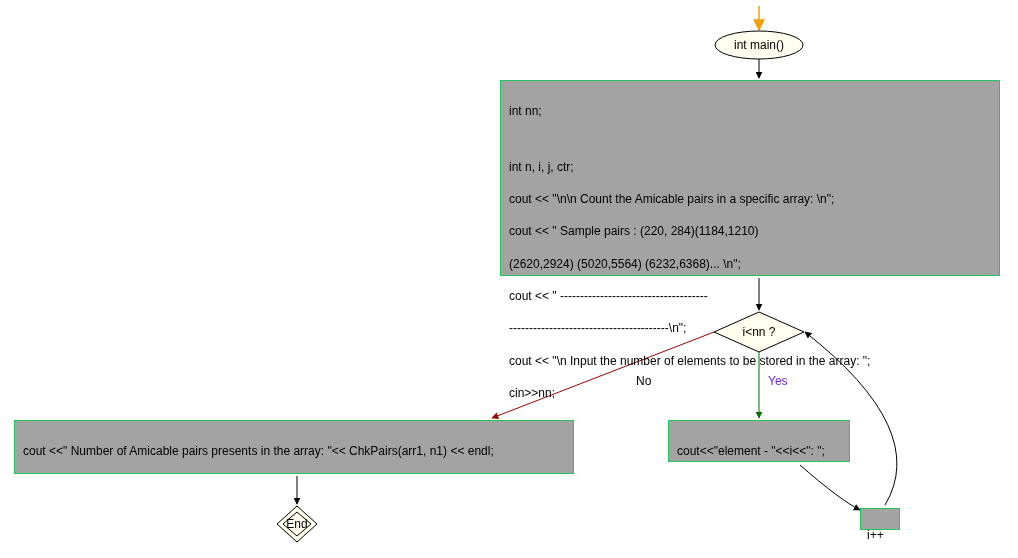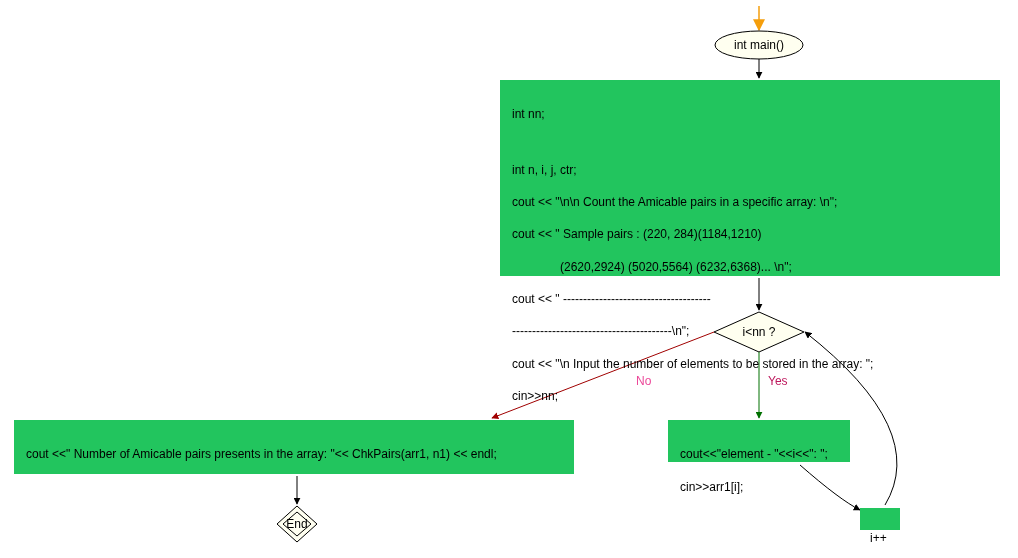--- a/index.html
+++ b/index.html
@@ -16,28 +16,28 @@
   .canvas {
     position: relative;
     width: 842px;
     height: 558px;
   }
   .node {
     position: absolute;
     box-sizing: border-box;
   }
   .box {
-    background: #22c55e;
-    border: 4px solid #22c55e;
+    background: #a3a3a3;
+    border: 1px solid #22c55e;
     padding: 6px 8px;
     line-height: 1.35;
     white-space: pre;
   }
-  .label-yes { color: #be185d; font-size: 12px; text-align: right; }
-  .label-no  { color: #ec4899; font-size: 12px; }
+  .label-yes { color: #6d28d9; font-size: 12px; text-align: right; }
+  .label-no  { color: #000000; font-size: 12px; }
   svg.overlay {
     position: absolute;
     left: 0; top: 0;
     width: 1018px;
     height: 558px;
     pointer-events: none;
   }
   .flowtext { font-size: 12px; fill: #000; }
 </style>
 </head>
@@ -85,35 +85,34 @@
   <polygon points="297,506 317,524 297,542 277,524" fill="#fffff0" stroke="#000"></polygon>
   <polygon points="297,512 311,524 297,536 283,524" fill="#fffff0" stroke="#000"></polygon>
   <text x="297" y="528" text-anchor="middle" class="flowtext">End</text>
 </svg>
 
 <div class="node box" style="left:500px; top:80px; width:500px; height:196px;">
 <span style="display: block;">int nn;</span>
 <span style="display: block; margin-top: 23px;">int n, i, j, ctr;</span>
 <span style="display: block;">cout &lt;&lt; "\n\n Count the Amicable pairs in a specific array: \n";</span>
 <span style="display: block;">cout &lt;&lt; " Sample pairs : (220, 284)(1184,1210)</span>
-<span style="display: block; margin-left: 48px;">(2620,2924) (5020,5564) (6232,6368)... \n";</span>
+<span style="display: block;">(2620,2924) (5020,5564) (6232,6368)... \n";</span>
 <span style="display: block;">cout &lt;&lt; " -------------------------------------</span>
 <span style="display: block;">----------------------------------------\n";</span>
 <span style="display: block;">cout &lt;&lt; "\n Input the number of elements to be stored in the array: ";</span>
 <span style="display: block;">cin&gt;&gt;nn;</span>
 <span style="display: block;">int arr1[nn];</span>
 <span style="display: block;">i=0</span>
 </div>
 
 <div class="node label-yes" style="left:768px; top:374px;">Yes</div>
 <div class="node label-no" style="left:636px; top:374px;">No</div>
 
 <div class="node box" style="left:668px; top:420px; width:182px; height:42px;">
 <span style="display: block;">cout&lt;&lt;"element - "&lt;&lt;i&lt;&lt;": ";</span>
-<span style="display: block;">cin&gt;&gt;arr1[i];</span>
 </div>
 
 <div class="node box" style="left:860px; top:508px; width:40px; height:22px; padding:2px 6px;">
 <span style="display: block;">i++</span>
 </div>
 
 <div class="node box" style="left:14px; top:420px; width:560px; height:54px;">
 <span style="display: block;">cout &lt;&lt;" Number of Amicable pairs presents in the array: "&lt;&lt; ChkPairs(arr1, n1) &lt;&lt; endl;</span>
 </div>
 

